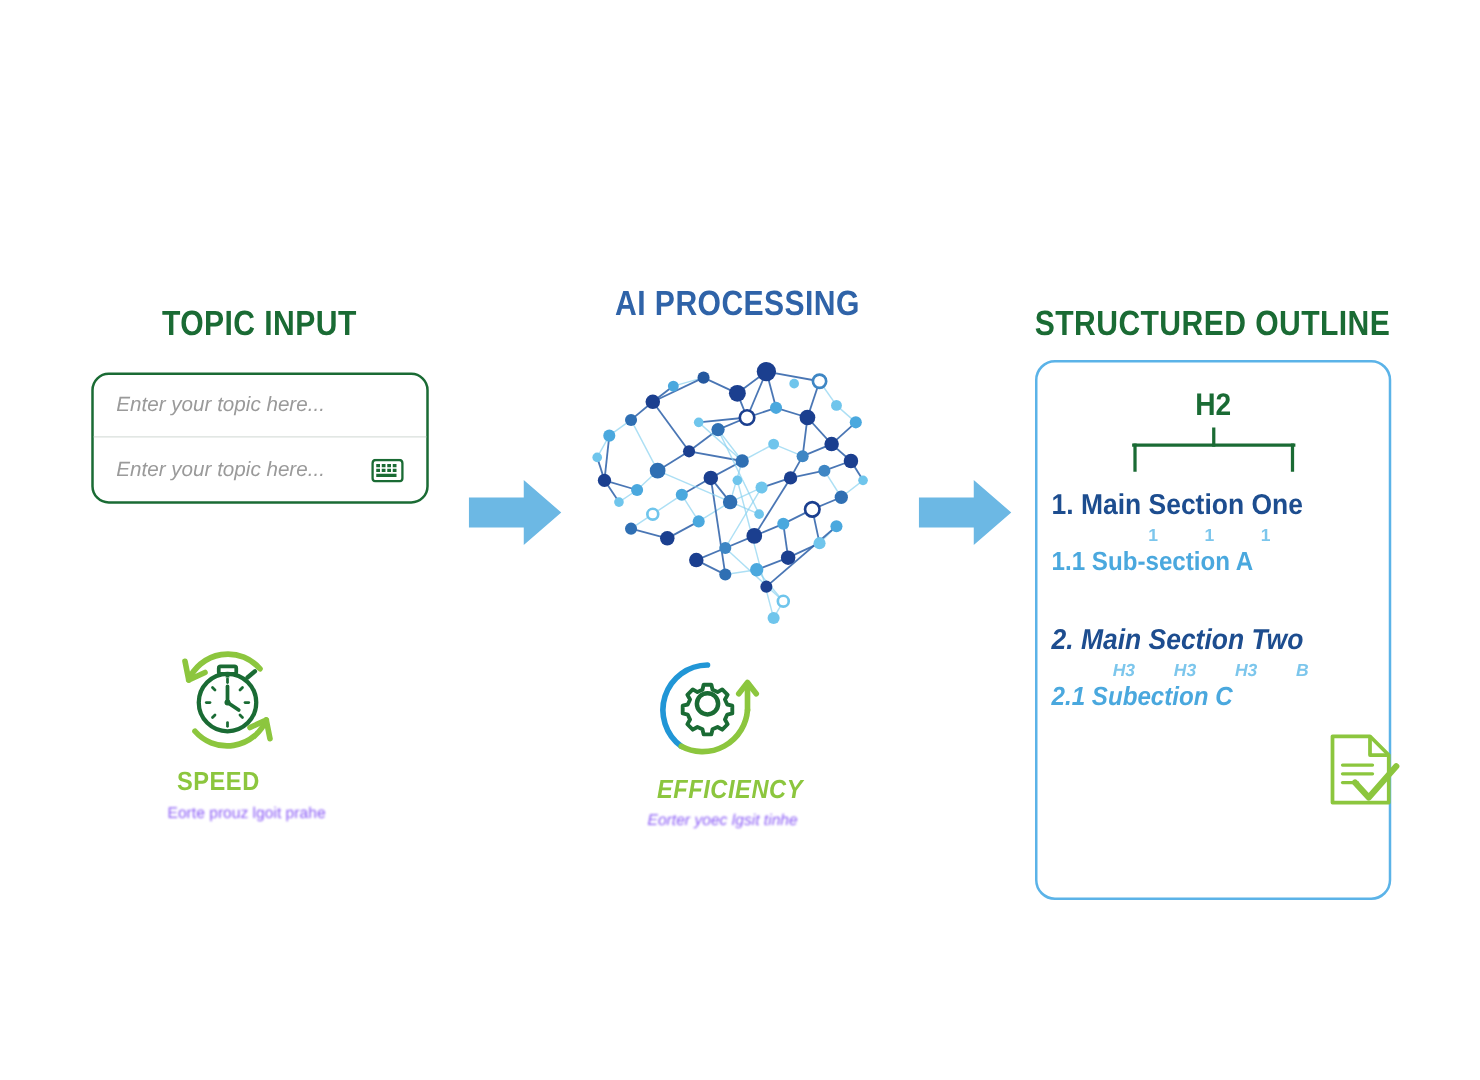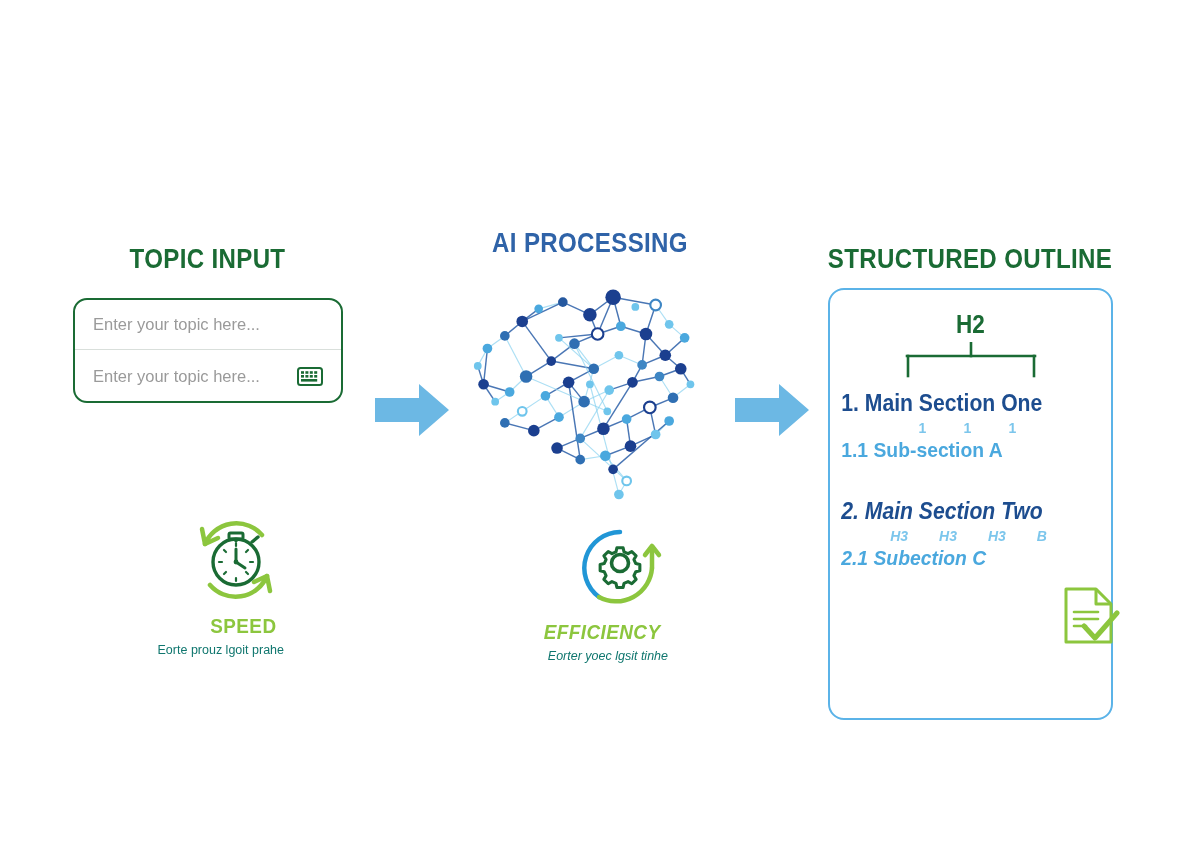--- a/index.html
+++ b/index.html
@@ -49,20 +49,21 @@
 
   
   #topic-card {
     position: absolute;
     left: 73px; top: 298px;
     width: 270px; height: 105px;
     border: 2.5px solid #1a6b34;
     border-radius: 14px;
     background: #ffffff;
     box-sizing: border-box;
+    font-style: italic;
   }
   .input-row {
     position: absolute;
     left: 0; width: 100%;
     height: 50px;
     display: flex;
     align-items: center;
     box-sizing: border-box;
     padding: 0 18px;
   }
@@ -148,36 +149,36 @@
     white-space: nowrap;
     transform: scaleX(0.92);
   }
   #doc-check-icon {
     position: absolute;
     left: 1062px; top: 586px;
     line-height: 0;
   }
 
   
-  .feature { position: absolute; text-align: right; }
+  .feature { position: absolute; text-align: left; }
   #feature-speed { left: 134px; top: 516px; width: 150px; }
   #feature-efficiency { left: 518px; top: 522px; width: 150px; font-style: italic; }
   .feature-icon { line-height: 0; height: 92px; }
   .feature-title {
     font-family: "Liberation Sans Narrow", "Liberation Sans", sans-serif;
     font-weight: bold;
     font-size: 21px;
     color: #8cc63e;
     letter-spacing: 0.5px;
     margin-top: 6px;
     transform: scaleX(0.9);
   }
   .feature-caption {
     font-size: 12.5px;
-    color: #0f766e;
+    color: #8b5cf6;
     margin-top: 5px;
     filter: blur(0.7px);
     white-space: nowrap;
   }
 </style>
 </head>
 <body>
 
 <div class="stage">
 

